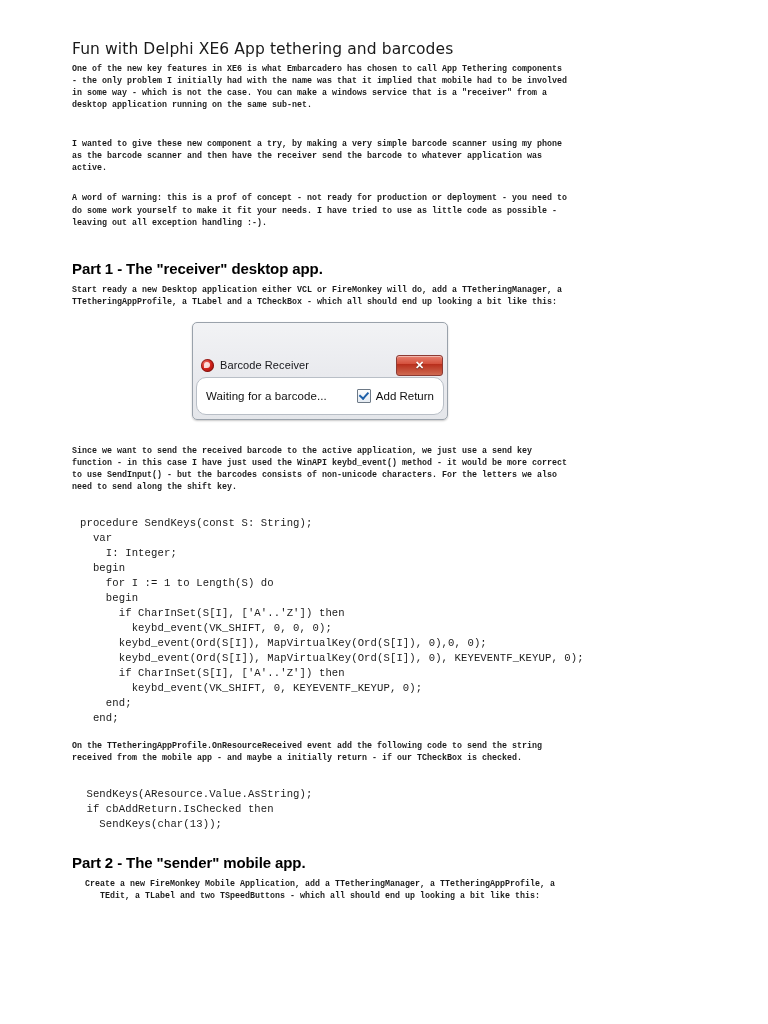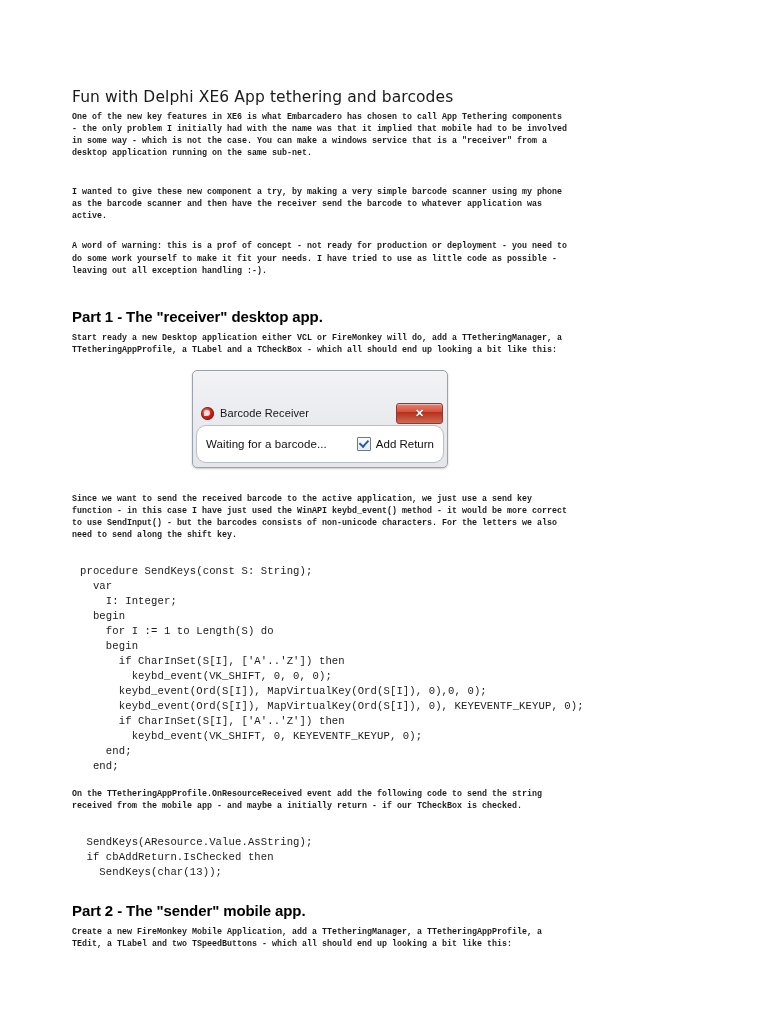--- a/index.html
+++ b/index.html
@@ -14,21 +14,21 @@
     color: #111111;
     -webkit-font-smoothing: antialiased;
   }
 
   .page {
     position: relative;
     width: 628px;
     height: 1024px;
     background: #ffffff;
     box-sizing: border-box;
-    padding: 88px 60px 0 72px;
+    padding: 40px 60px 0 72px;
   }
 
   
   .doc-title {
     font-family: "DejaVu Sans", sans-serif;
     font-size: 15.5px;
     font-weight: 400;
     line-height: 1.25;
     color: #1a1a1a;
     margin: 0 0 4px 0;
@@ -48,21 +48,21 @@
     font-family: Liberation Mono, monospace;
     font-size: 8.3px;
     font-weight: bold;
     line-height: 1.45;
     color: #1b1b1b;
     margin: 0 0 9px 0;
     letter-spacing: 0.02px;
     text-align: left;
   }
 
-  p.body-text:last-child { margin-bottom: 8px; }
+  p.body-text:last-child { margin-bottom: 8px; text-align: center; }
 
   .spacer-lg { height: 22px; }
   .spacer-md { height: 14px; }
   .spacer-sm { height: 9px; }
 
   
   pre.code-block {
     font-family: "Liberation Mono", "DejaVu Sans Mono", monospace;
     font-size: 10.6px;
     line-height: 1.42;

